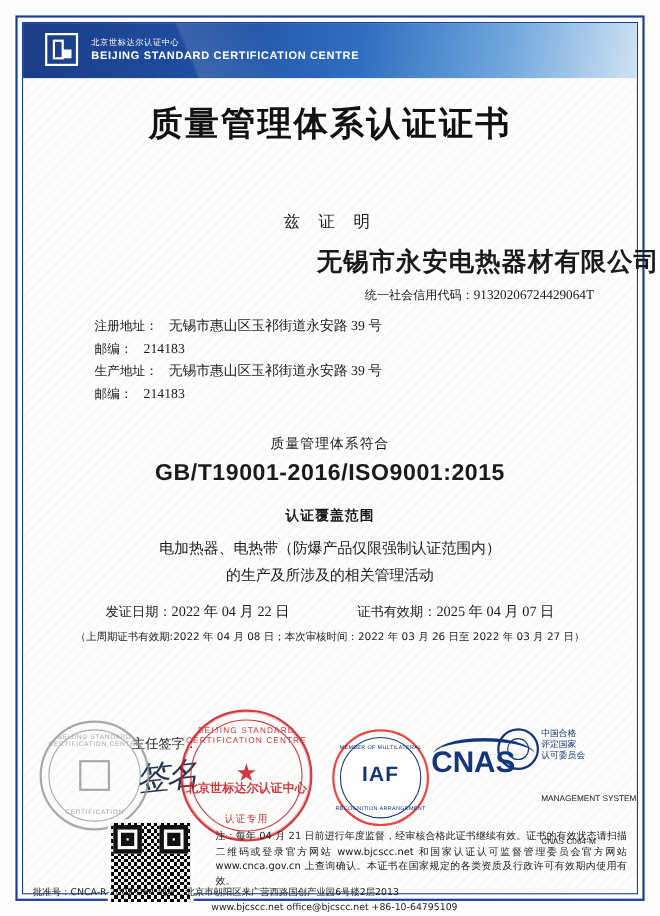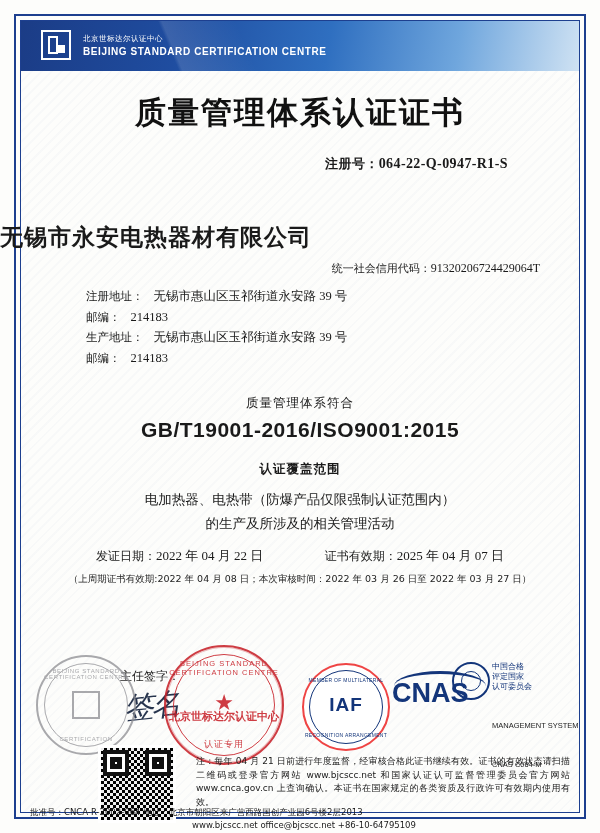--- a/index.html
+++ b/index.html
@@ -147,21 +147,21 @@
     font-family: "DejaVu Sans", sans-serif;
     font-size: 15px;
     letter-spacing: 6px;
     font-weight: normal;
   }
   .company {
     position: absolute;
     top: 222px;
     left: 0;
     right: 0;
-    text-align: left;
+    text-align: right;
     font-family: Liberation Mono, monospace;
     font-weight: bold;
     font-size: 23px;
     letter-spacing: 1px;
   }
   .credit-code {
     position: absolute;
     top: 261px;
     right: 60px;
     font-family: "DejaVu Sans", sans-serif;
@@ -485,24 +485,22 @@
   <div class="header-band">
     <div class="logo-mark"></div>
     <div class="header-text">
       <div class="header-cn">北京世标达尔认证中心</div>
       <div class="header-en">BEIJING STANDARD CERTIFICATION CENTRE</div>
     </div>
   </div>
 
   <div class="cert-title">质量管理体系认证证书</div>
 
-  <div class="reg-no">
-    <span class="label">注册号：</span><span class="value">064-22-Q-0947-R1-S</span>
-  </div>
-
+
+  <div class="hereby">兹 证 明</div>
   <div class="company">无锡市永安电热器材有限公司</div>
 
   <div class="credit-code">
     <span>统一社会信用代码：</span><span class="val">91320206724429064T</span>
   </div>
 
   <div class="addr-block">
     <div class="addr-row">
       <span class="lab">注册地址：</span><span class="val serif">无锡市惠山区玉祁街道永安路 39 号</span>
     </div>

